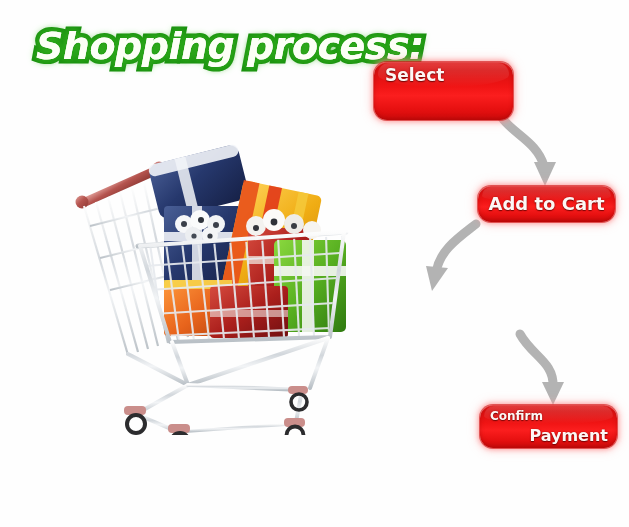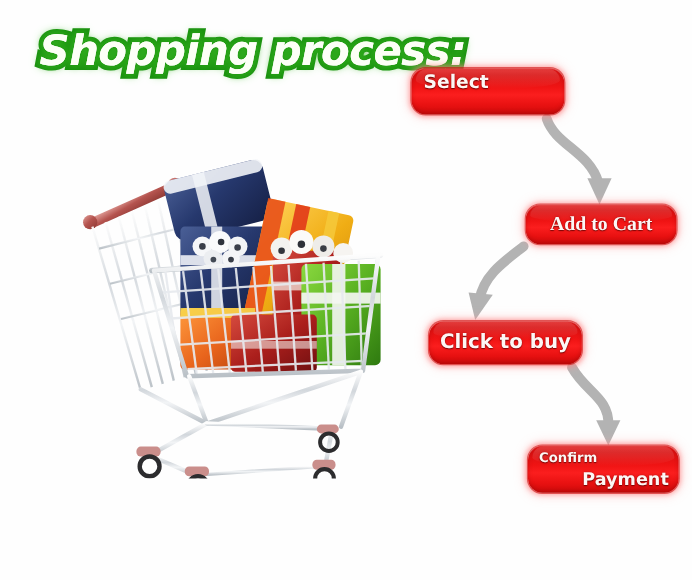--- a/index.html
+++ b/index.html
@@ -86,28 +86,28 @@
     font-weight: bold;
     color: #fdf7f5;
     white-space: nowrap;
     text-shadow:
       0 1px 1px rgba(90,0,0,0.75),
       0 0 2px rgba(130,0,0,0.55);
     z-index: 2;
   }
 
   
-  #btn-select-product { left: 374px; top: 62px; width: 139px; height: 42px; }
+  #btn-select-product { left: 374px; top: 62px; width: 139px; height: 58px; }
   #btn-select-product .line-a { left: 11px;  top: 3px;  font-size: 17px; }
   #btn-select-product .line-b { right: 10px; bottom: 3px; font-size: 17px; }
 
   
   #btn-add-to-cart { left: 478px; top: 186px; width: 137px; height: 36px; }
   #btn-add-to-cart .line-a {
-    left: 0; right: 0; top: 7px; text-align: center; font-size: 18px; font-family: Liberation Serif, serif;
+    left: 0; right: 0; top: 7px; text-align: center; font-size: 18px;
   }
 
   
   #btn-click-to-buy { left: 390px; top: 292px; width: 139px; height: 39px; }
   #btn-click-to-buy .line-a {
     left: 0; right: 0; top: 8px; text-align: center; font-size: 18px;
   }
 
   
   #btn-confirm-payment { left: 480px; top: 405px; width: 137px; height: 43px; }
@@ -342,22 +342,19 @@
   </svg>
 
   <div class="flow-btn" id="btn-select-product">
     <span class="flow-label line-a">Select</span>
   </div>
 
   <div class="flow-btn" id="btn-add-to-cart">
     <span class="flow-label line-a">Add to Cart</span>
   </div>
 
-  <div class="flow-btn" id="btn-click-to-buy">
-    <span class="flow-label line-a">Click to buy</span>
-  </div>
 
   <div class="flow-btn" id="btn-confirm-payment">
     <span class="flow-label line-a">Confirm</span>
     <span class="flow-label line-b">Payment</span>
   </div>
 
 </div>
 
 </body></html>

